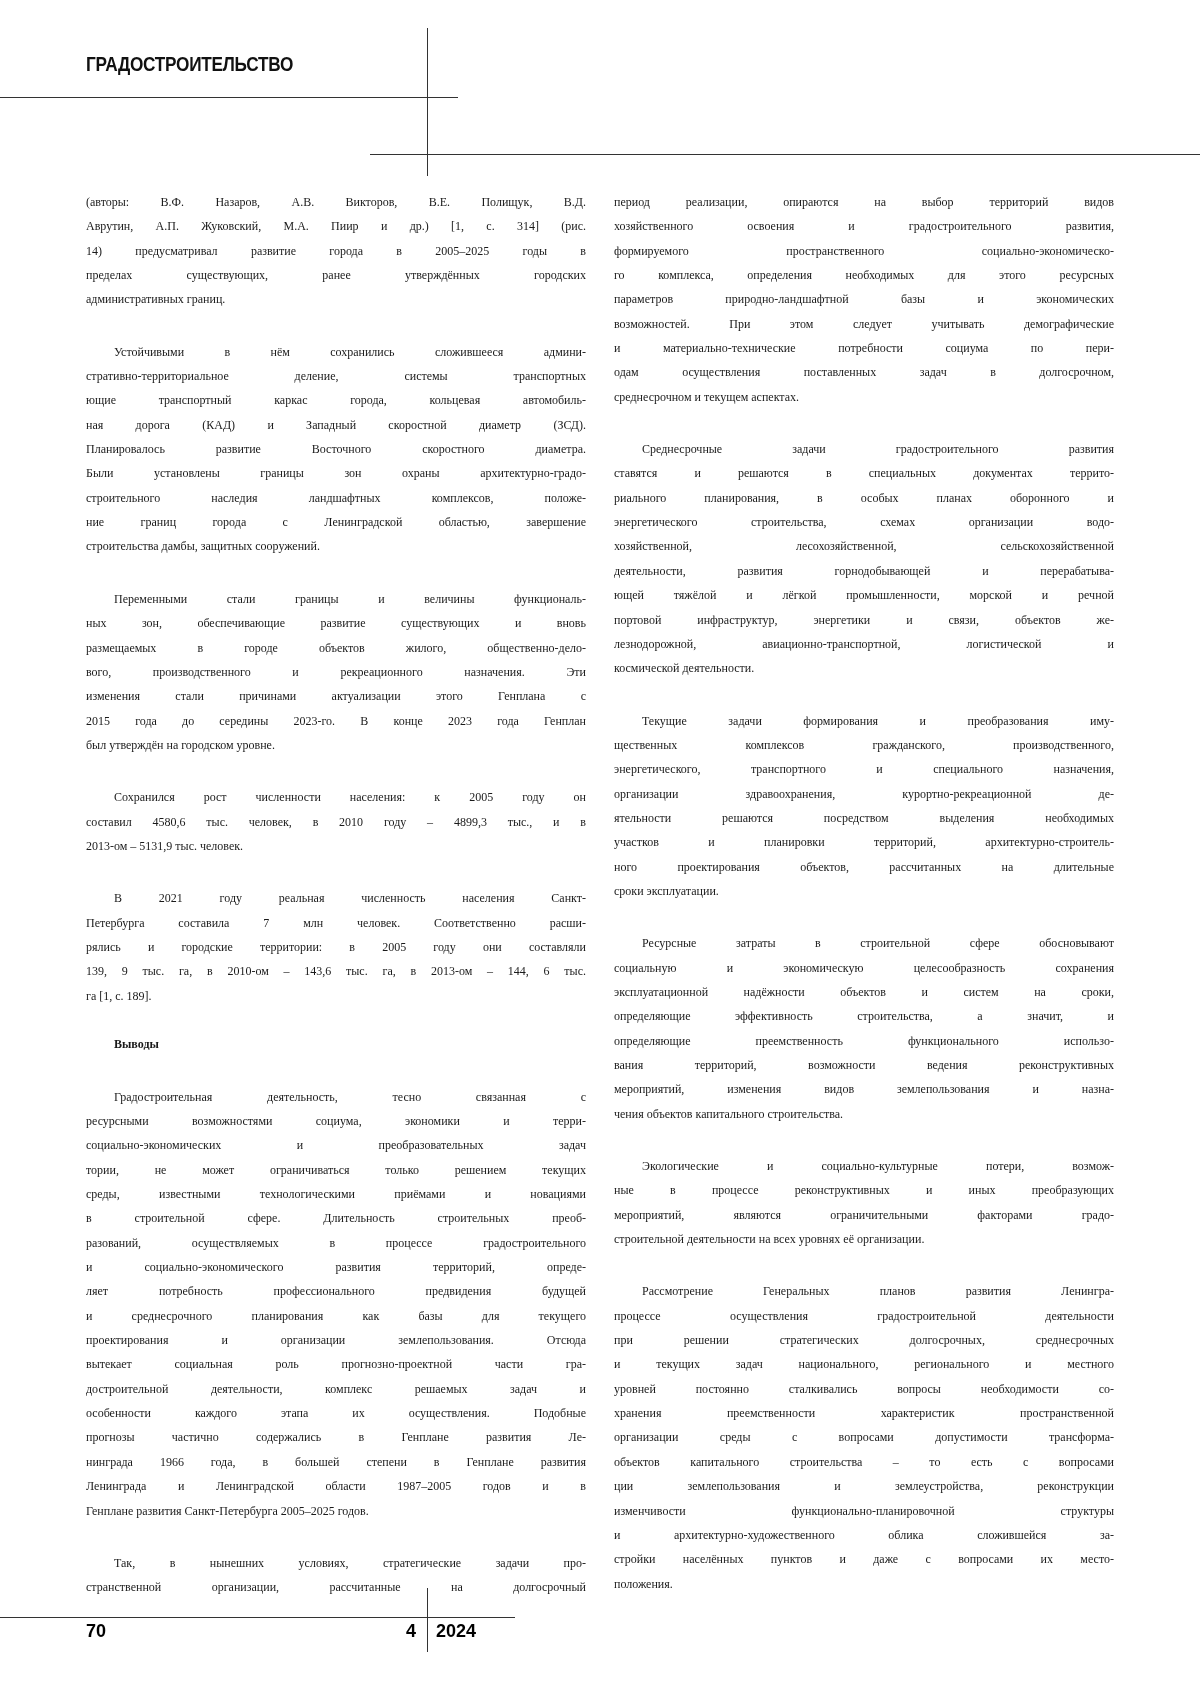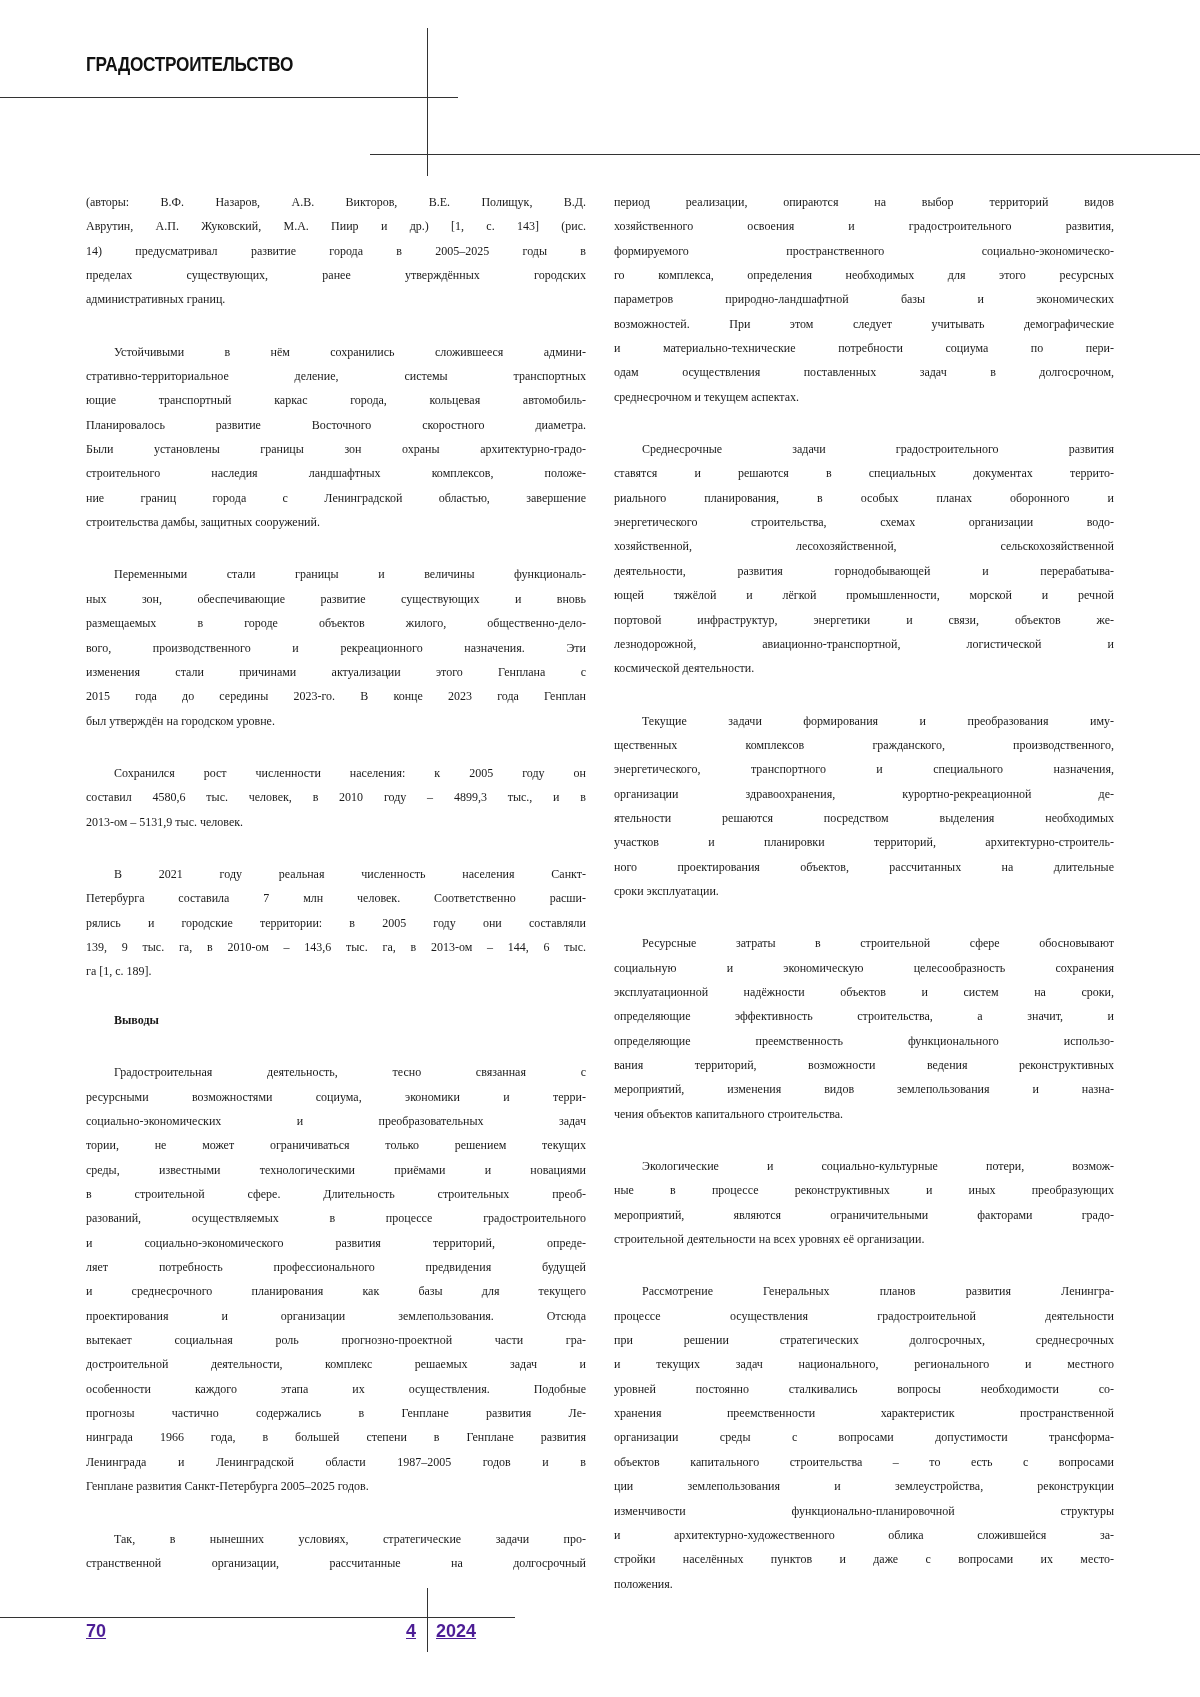--- a/index.html
+++ b/index.html
@@ -10,41 +10,42 @@
                    font-weight:bold; font-size:20px; letter-spacing:-0.3px; transform:scaleX(0.86); transform-origin:left top; color:#111; }
   .col { position:absolute; top:190px; width:500px; font-family:Liberation Serif, serif;
          font-size:12px; line-height:24.35px; text-align:justify; hyphens:manual; }
   .col-left { left:86px; }
   .col-right { left:614px; }
   .col .line { display:block; text-align:justify; text-align-last:justify; white-space:nowrap; overflow:visible; }
   .col .line.last { text-align-last:left; }
   .col .line.ind { padding-left:28px;margin-top:28px; }
   .heading { font-weight:bold; padding-left:28px; display:block; }
   .spacer { display:block; height:24.35px; }
-  .footer-num { position:absolute; top:1621px; font-family:"Liberation Sans", sans-serif; font-weight:bold; font-size:18px; color:#4c1d95;text-decoration:underline; }
+  .footer-num { position:absolute; top:1621px; font-family:"Liberation Sans", sans-serif; font-weight:bold; font-size:18px; color:#000000; }
 </style>
 </head>
 <body>
 
 <div class="rule" style="left:427px; top:28px; width:1.3px; height:148px;"></div>
 <div class="rule" style="left:0; top:96.5px; width:458px; height:1.3px;"></div>
 <div class="rule" style="left:370px; top:154px; width:830px; height:1.3px;"></div>
 
 <div class="section-title">ГРАДОСТРОИТЕЛЬСТВО</div>
 
 <div class="col col-left">
   <div id="left-lines">
       <span class="line">(авторы: В.Ф. Назаров, А.В. Викторов, В.Е. Полищук, В.Д.</span>
-      <span class="line">Аврутин, А.П. Жуковский, М.А. Пиир и др.) [1, с. 143] (рис.</span>
+      <span class="line">Аврутин, А.П. Жуковский, М.А. Пиир и др.) [1, с. 314] (рис.</span>
       <span class="line">14) предусматривал развитие города в 2005–2025 годы в</span>
       <span class="line">пределах существующих, ранее утверждённых городских</span>
       <span class="line last">административных границ.</span>
       <span class="line ind">Устойчивыми в нём сохранились сложившееся админи-</span>
       <span class="line">стративно-территориальное деление, системы транспортных</span>
       <span class="line">ющие транспортный каркас города, кольцевая автомобиль-</span>
+      <span class="line">ная дорога (КАД) и Западный скоростной диаметр (ЗСД).</span>
       <span class="line">Планировалось развитие Восточного скоростного диаметра.</span>
       <span class="line">Были установлены границы зон охраны архитектурно-градо-</span>
       <span class="line">строительного наследия ландшафтных комплексов, положе-</span>
       <span class="line">ние границ города с Ленинградской областью, завершение</span>
       <span class="line last">строительства дамбы, защитных сооружений.</span>
       <span class="line ind">Переменными стали границы и величины функциональ-</span>
       <span class="line">ных зон, обеспечивающие развитие существующих и вновь</span>
       <span class="line">размещаемых в городе объектов жилого, общественно-дело-</span>
       <span class="line">вого, производственного и рекреационного назначения. Эти</span>
       <span class="line">изменения стали причинами актуализации этого Генплана с</span>

